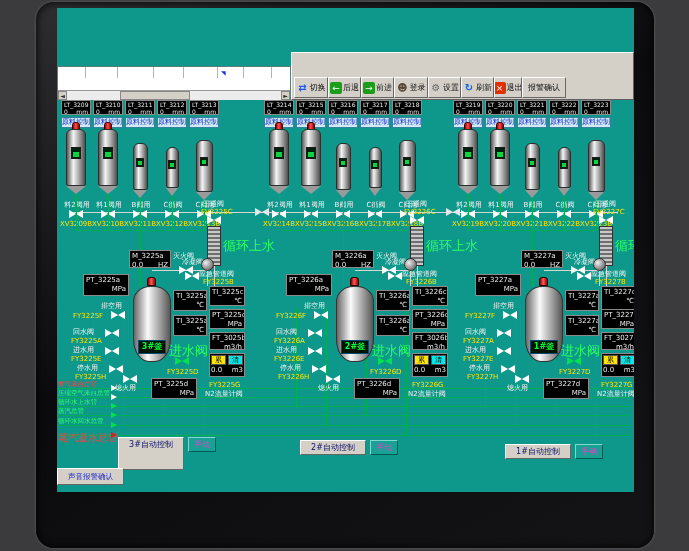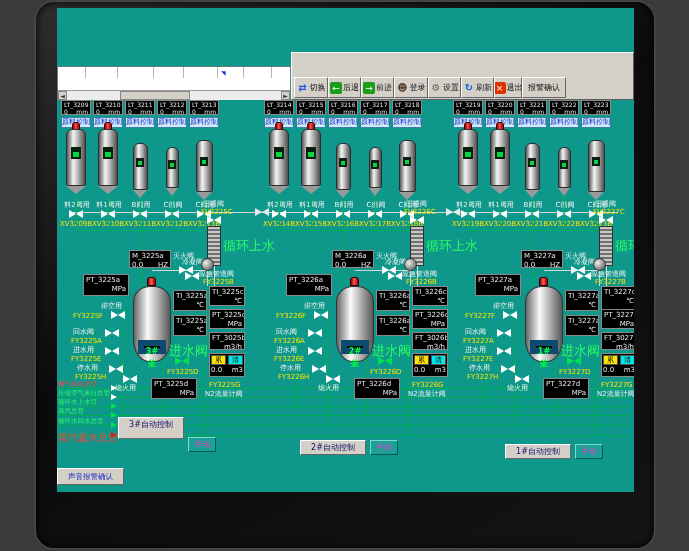--- a/index.html
+++ b/index.html
@@ -20,21 +20,21 @@
 .valve:before,.valve:after{content:"";position:absolute;top:0}
 .valve:before{left:0;border-top:4px solid transparent;border-bottom:4px solid transparent;border-left:7px solid var(--vc)}
 .valve:after{right:0;border-top:4px solid transparent;border-bottom:4px solid transparent;border-right:7px solid var(--vc)}
 .ln{background:#00b050}
 .lnw{background:#d6d6d6}
 .tankbody{background:linear-gradient(90deg,#585858,#f4f4f4 35%,#bdbdbd 58%,#4e4e4e);border:1px solid #2e2e2e;border-radius:6px 6px 2px 2px}
 .cone{width:0;height:0}
 .lvl{background:#00210a;border:1px solid #1a1a1a}
 .lvl i{position:absolute;left:1px;right:1px;bottom:1px;height:55%;background:#08d540;display:block}
 .vessel{background:linear-gradient(90deg,#676767,#fbfbfb 38%,#cacaca 56%,#575757);border:1px solid #343434;border-radius:46% 46% 42% 42%/20% 20% 30% 30%}
-.vscreen{background:#001300;border:6px solid #0c4a6e;color:#00ff37;font-size:8px;font-weight:bold;text-align:center;line-height:12px}
+.vscreen{background:#001300;border:1px solid #0c4a6e;color:#00ff37;font-size:8px;font-weight:bold;text-align:center;line-height:12px}
 .beacon{background:linear-gradient(90deg,#7d0000,#ff5a5a 45%,#a00000);border:1px solid #300;border-radius:3px 3px 0 0}
 .cap{background:linear-gradient(90deg,#8f0000,#ff4d4d 45%,#8f0000);border:1px solid #400;border-radius:3px 3px 1px 1px}
 .cond{background:repeating-linear-gradient(0deg,#c8c8c8 0 2px,#6f6f6f 2px 4px);border:1px solid #2f2f2f}
 .ball{background:radial-gradient(circle at 35% 35%,#f0f0f0,#8a8a8a 60%,#555);border:1px solid #333;border-radius:50%}
 #titlepanel{background:#d4d0c8;border-top:1px solid #fff;border-left:1px solid #fff;border-right:1px solid #5f5f5f;border-bottom:1px solid #5f5f5f}
 #apptitle{color:#c40000;font-size:15px;font-weight:bold;text-align:center;white-space:nowrap}
 #datebox{color:#101010;font-size:8px;text-align:center;line-height:11px}
 .tbtn{height:21px;font-size:8px;line-height:18px;white-space:nowrap;overflow:hidden;display:flex;align-items:center;justify-content:center;gap:1px}
 .ic{display:inline-block;width:12px;height:12px;font-size:10px;line-height:12px;text-align:center;flex:0 0 auto}
 #alarmwin{background:#fff;border:1px solid #5a7f7b}
@@ -645,21 +645,21 @@
         <div class="abs box" style="left: 94px; top: 278px; width: 46px; height: 21px;">
           <span class="r1">PT_3227d</span>
           <span class="r2u">MPa</span>
         </div>
         <div class="abs tagy" style="left: 152px; top: 281px; width: 40px; height: 8px;">FY3227G</div>
         <div class="abs lblw" style="left: 148px; top: 290px; width: 48px; height: 8px;">N2流量计阀</div>
       </div>
     </div>
 
   <div id="autobtns" class="abs" style="left:0;top:0;width:577px;height:484px;">
-      <div class="abs graybtn" style="left: 61px; top: 409px; width: 66px; height: 22px; font-size: 8px; line-height: 13px; color: rgb(16, 16, 102);">3#自动控制</div>
+      <div class="abs graybtn" style="left: 61px; top: 429px; width: 66px; height: 33px; font-size: 8px; line-height: 13px; color: rgb(16, 16, 102);">3#自动控制</div>
       <div class="abs manual" style="left: 131px; top: 429px; width: 28px; height: 15px;">手动</div>
       <div class="abs graybtn" style="left: 243px; top: 432px; width: 66px; height: 15px; font-size: 8px; line-height: 13px; color: rgb(16, 16, 102);">2#自动控制</div>
       <div class="abs manual" style="left: 313px; top: 432px; width: 28px; height: 15px;">手动</div>
       <div class="abs graybtn" style="left: 448px; top: 436px; width: 66px; height: 15px; font-size: 8px; line-height: 13px; color: rgb(16, 16, 102);">1#自动控制</div>
       <div class="abs manual" style="left: 518px; top: 436px; width: 28px; height: 15px;">手动</div>
     </div>
 
   <div class="abs graybtn" style="left:0;top:460px;width:67px;height:17px;font-size:7.5px;line-height:15px;color:#1c2ccc;">声音报警确认</div>
 
 </div>

